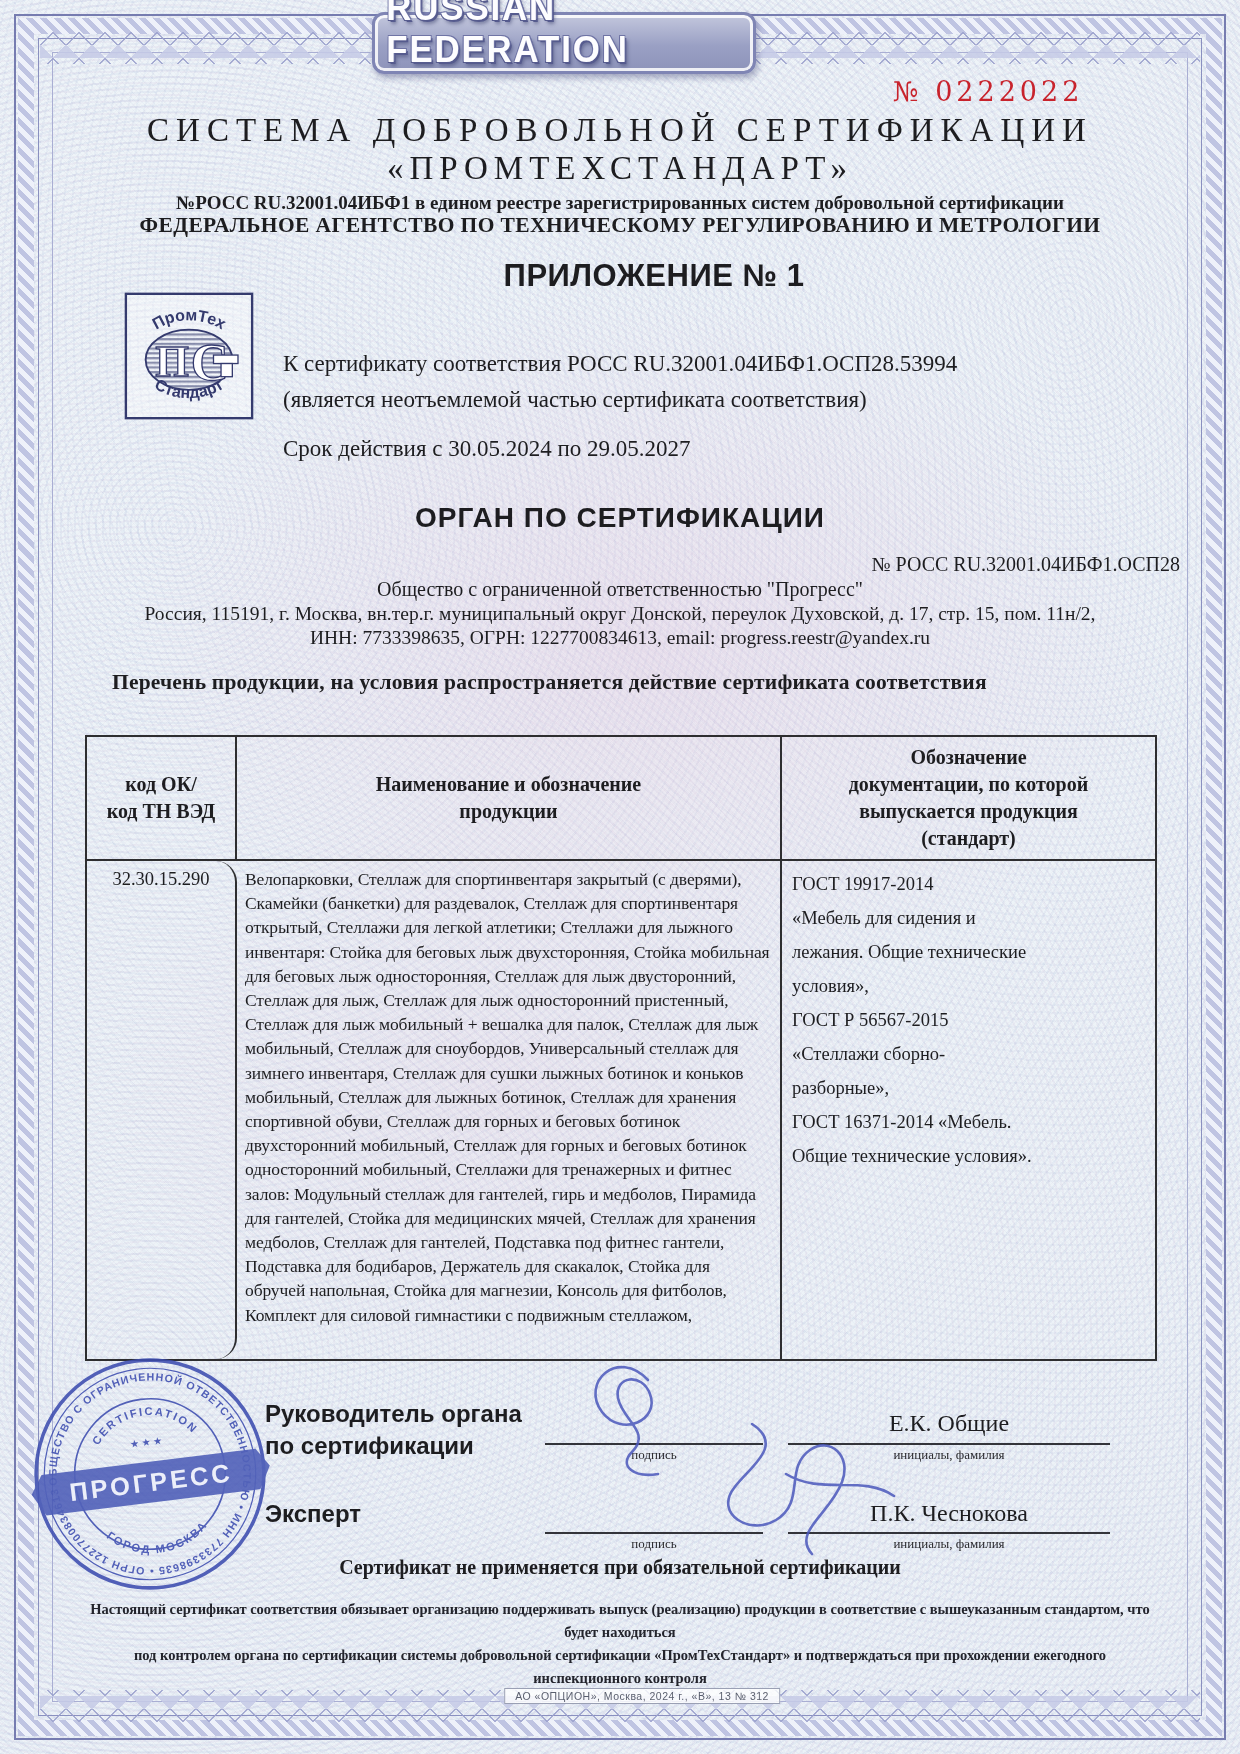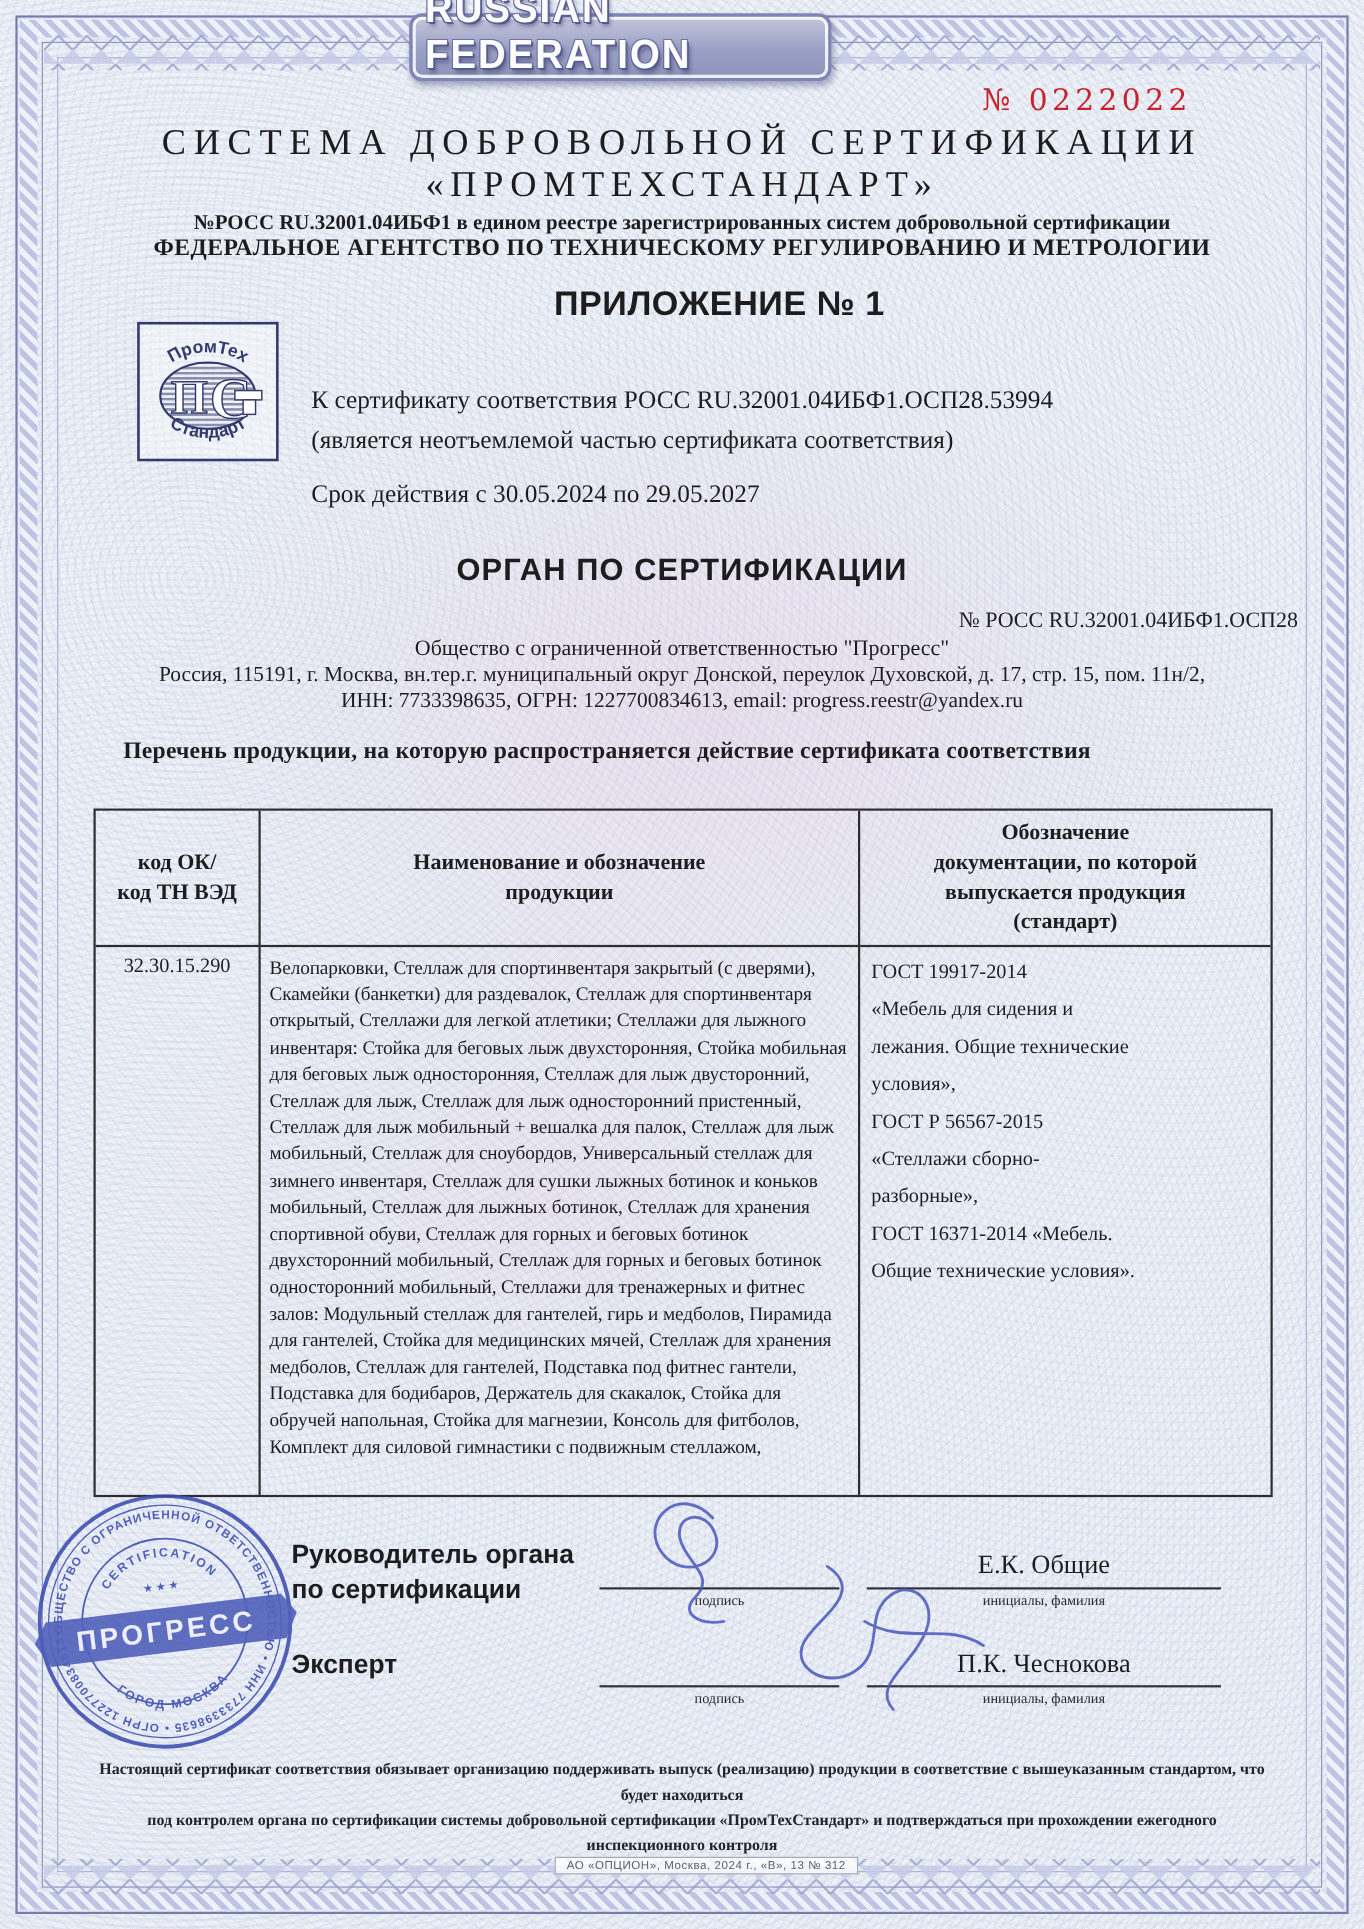--- a/index.html
+++ b/index.html
@@ -57,21 +57,21 @@
   .orgcont{top:627px;font-size:19.5px;}
   .caption{position:absolute;left:112px;top:670px;font-size:21.5px;font-weight:bold;letter-spacing:.2px;}
   
   .tbl{position:absolute;left:85px;top:735px;width:1068px;border:2px solid #2e2e30;
     display:grid;grid-template-columns:150px 545px 1fr;background:rgba(255,255,255,.04);}
   .tbl .cell{border-right:2px solid #2e2e30;}
   .tbl .cell:nth-child(3n){border-right:none;}
   .tbl .hdr{height:122px;border-bottom:2px solid #2e2e30;display:flex;align-items:center;
     justify-content:center;text-align:center;font-weight:bold;font-size:20px;line-height:27px;white-space:pre-line;}
   .tbl .bdy{min-height:488px;}
-  .code-cell{padding-top:8px;text-align:center;font-size:18.5px;}
+  .code-cell{padding-top:8px;text-align:center;font-size:18.5px;border-radius:21px;}
   .prod-cell{padding:6px 9px 4px 8px;font-size:17.5px;line-height:24.2px;letter-spacing:-.1px;}
   .std-cell{padding:6px 8px 4px 10px;font-size:18.5px;line-height:34px;white-space:pre-line;}
   
   .siglabel{position:absolute;left:265px;font-family:"Liberation Sans",sans-serif;font-weight:bold;
     font-size:24px;line-height:32px;white-space:pre-line;}
   .lbl-head{top:1398px;} .lbl-exp{top:1498px;}
   .sline{position:absolute;border-bottom:2px solid #33343a;}
   .s1a{left:545px;width:218px;top:1421px;height:22px;}
   .s1b{left:788px;width:322px;top:1421px;height:22px;}
   .s2a{left:545px;width:218px;top:1510px;height:22px;}
@@ -141,21 +141,21 @@
   <div class="tocert">К сертификату соответствия РОСС RU.32001.04ИБФ1.ОСП28.53994
 (является неотъемлемой частью сертификата соответствия)</div>
   <div class="validity">Срок действия с 30.05.2024 по 29.05.2027</div>
 
   <div class="ctr orghdr">ОРГАН ПО СЕРТИФИКАЦИИ</div>
   <div class="ctr orgnum">№ РОСС RU.32001.04ИБФ1.ОСП28</div>
   <div class="ctr orgname">Общество с ограниченной ответственностью "Прогресс"</div>
   <div class="ctr orgaddr">Россия, 115191, г. Москва, вн.тер.г. муниципальный округ Донской, переулок Духовской, д. 17, стр. 15, пом. 11н/2,</div>
   <div class="ctr orgcont">ИНН: 7733398635, ОГРН: 1227700834613, email: progress.reestr@yandex.ru</div>
 
-  <div class="caption">Перечень продукции, на которую распространяется действие сертификата соответствия</div>
+  <div class="caption">Перечень продукции, на условия распространяется действие сертификата соответствия</div>
 
   <div class="tbl">
     <div class="cell hdr">код ОК/
 код ТН ВЭД</div>
     <div class="cell hdr">Наименование и обозначение
 продукции</div>
     <div class="cell hdr">Обозначение
 документации, по которой
 выпускается продукция
 (стандарт)</div>
@@ -214,17 +214,18 @@
   <div class="sline s2b"></div>
 
   <div class="underlab u1a">подпись</div>
   <div class="underlab u1b">инициалы, фамилия</div>
   <div class="underlab u2a">подпись</div>
   <div class="underlab u2b">инициалы, фамилия</div>
 
   <div class="signame n1">Е.К. Общие</div>
   <div class="signame n2">П.К. Чеснокова</div>
 
+  <div class="ctr nomand">Сертификат не применяется при обязательной сертификации</div>
   <div class="fine">Настоящий сертификат соответствия обязывает организацию поддерживать выпуск (реализацию) продукции в соответствие с вышеуказанным стандартом, что будет находиться
 под контролем органа по сертификации системы добровольной сертификации «ПромТехСтандарт» и подтверждаться при прохождении ежегодного инспекционного контроля</div>
   <div class="printinfo">АО «ОПЦИОН», Москва, 2024 г., «В», 13 № 312</div>
 
 </div>
 
 </body></html>

